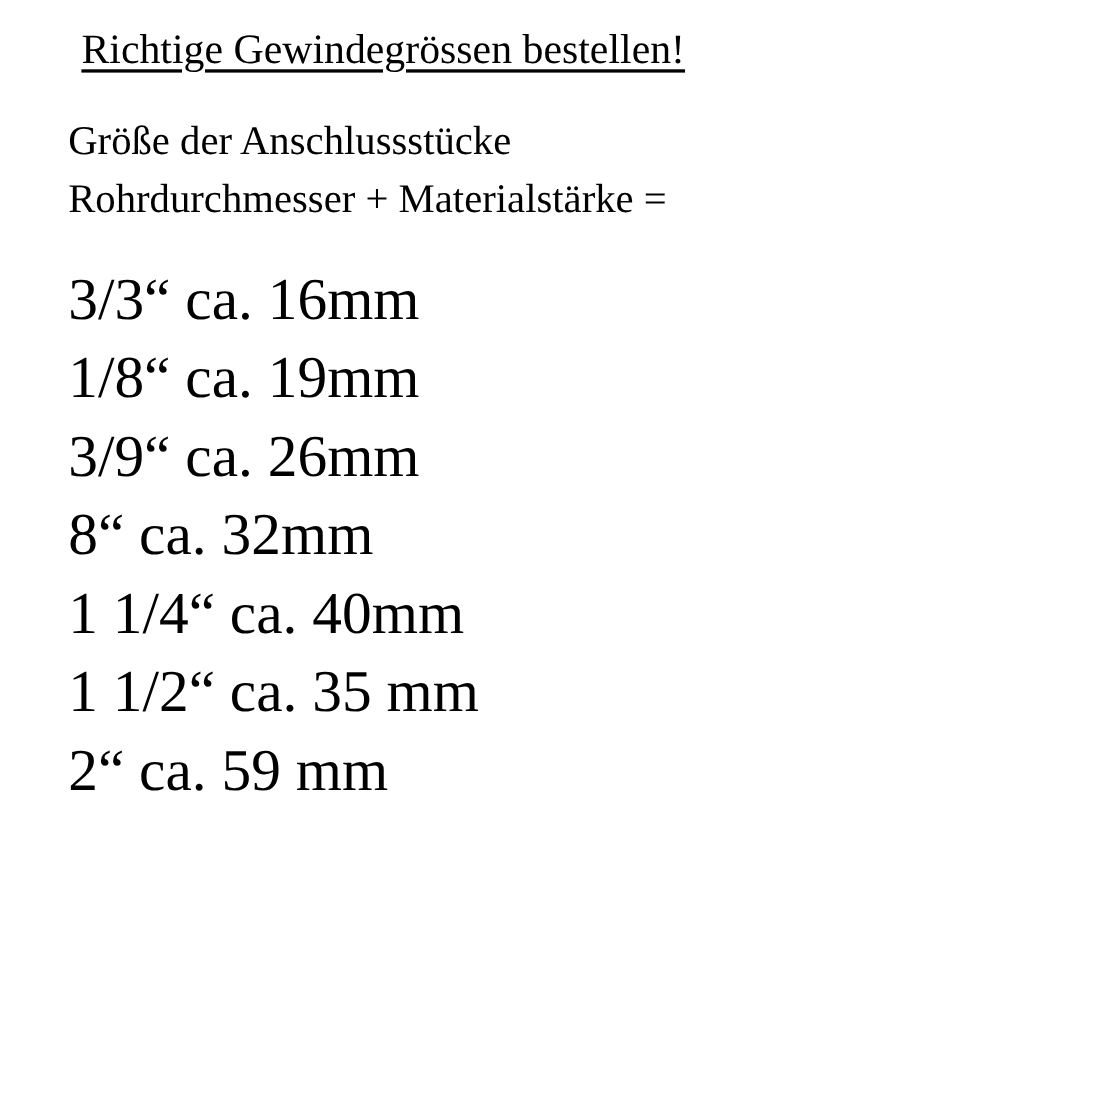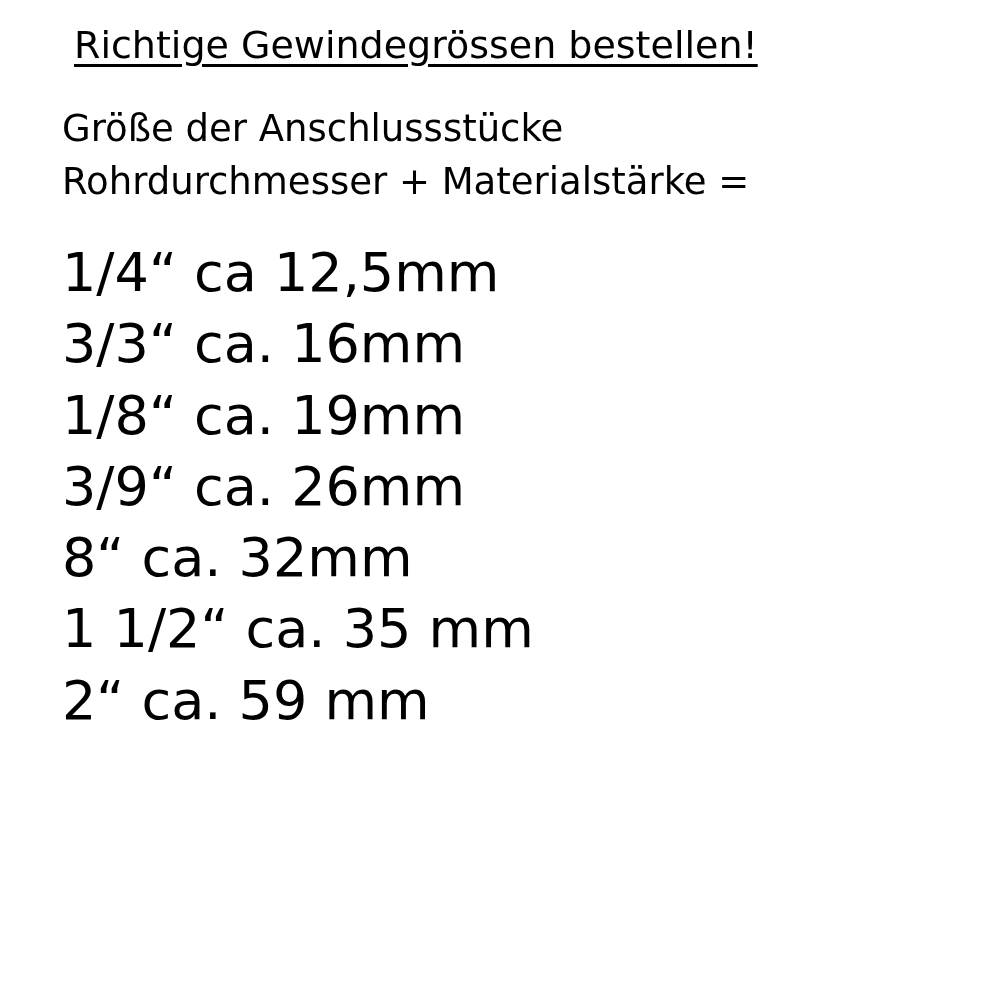--- a/index.html
+++ b/index.html
@@ -13,20 +13,21 @@
     font-family: "DejaVu Sans", sans-serif;
     color: #000000;
     overflow: hidden;
   }
   .page {
     position: relative;
     width: 1000px;
     height: 748px;
     box-sizing: border-box;
     padding: 18px 40px 0 62px;
+    font-family: Liberation Serif, serif;
   }
   .headline {
     font-size: 38px;
     line-height: 1.15;
     font-weight: 400;
     text-decoration: underline;
     text-underline-offset: 6px;
     margin: 6px 0 0 12px;
     white-space: nowrap;
   }
@@ -59,22 +60,22 @@
 <div class="page">
 
   <h1 class="headline">Richtige Gewindegrössen bestellen!</h1>
 
   <p class="intro">
     <span class="intro-line">Größe der Anschlussstücke</span>
     <span class="intro-line">Rohrdurchmesser + Materialstärke =</span>
   </p>
 
   <ul class="size-list">
-    <li>1/4“ ca 12,5mm</li>
     <li>3/3“ ca. 16mm</li>
     <li>1/8“ ca. 19mm</li>
     <li>3/9“ ca. 26mm</li>
     <li>8“ ca. 32mm</li>
+    <li>1 1/4“ ca. 40mm</li>
     <li>1 1/2“ ca. 35 mm</li>
     <li>2“ ca. 59 mm</li>
   </ul>
 
 </div>
 
 </body></html>

